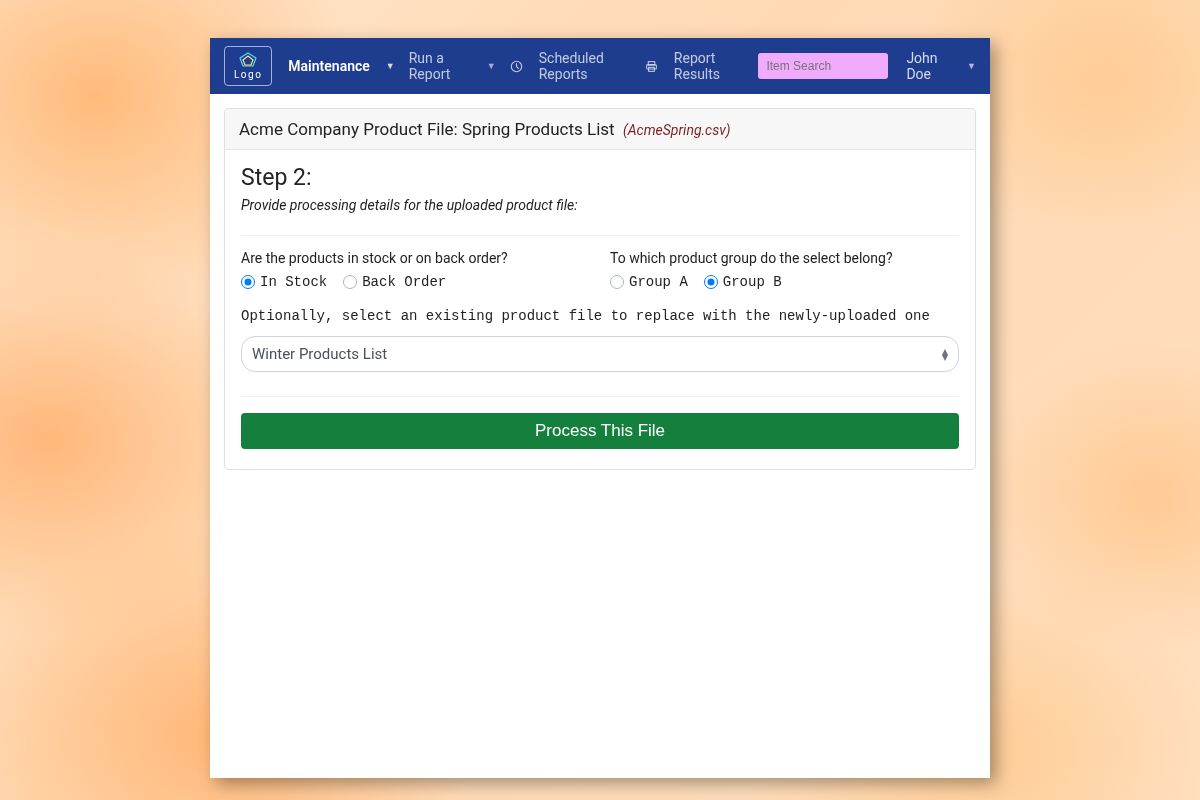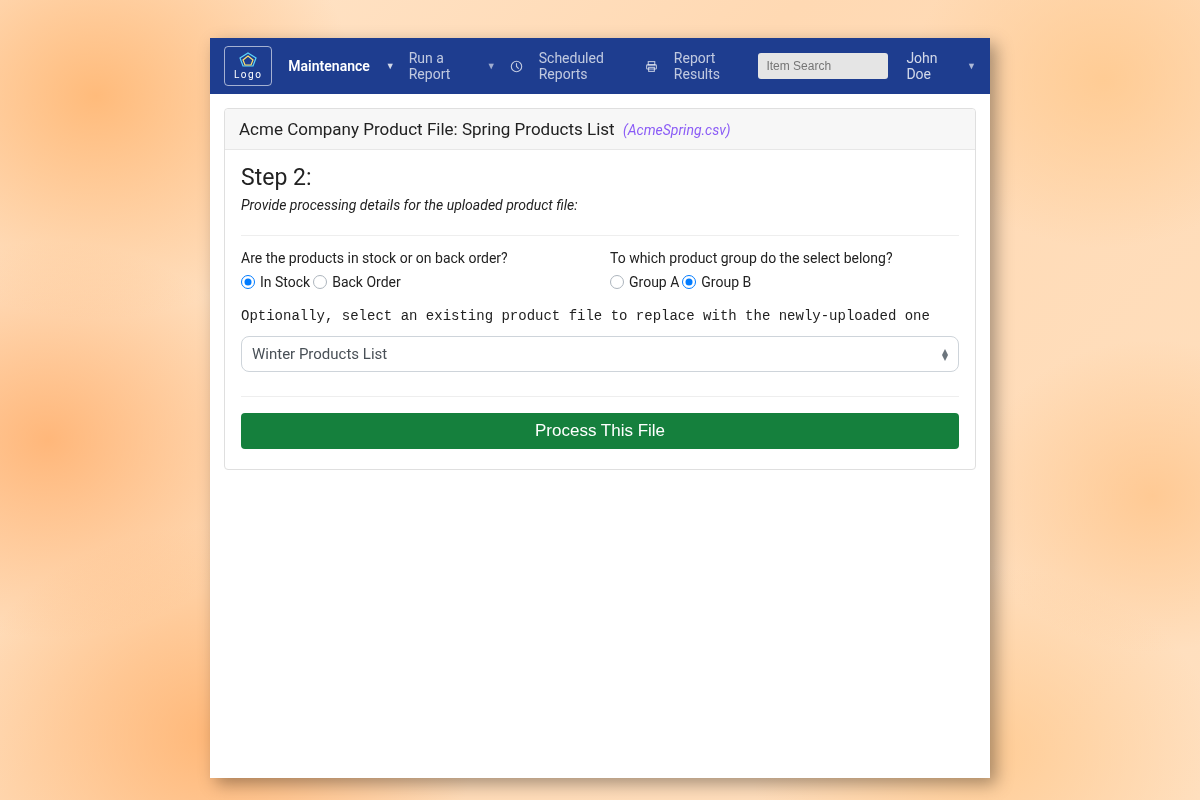--- a/index.html
+++ b/index.html
@@ -53,60 +53,60 @@
 .caret { font-size:9px; opacity:.8;}
 .nav-icon { display:inline-flex; }
 .nav-spacer { flex:1; }
 .item-search {
   width: 130px;
   height: 26px;
   border: none;
   border-radius: 3px;
   padding: 0 8px;
   font-size: 12px;
-  background:#e5e5e5;
+  background:#f0abfc;
   color:#555;
 }
 .user-menu { margin-left: 18px; color: rgba(255,255,255,0.8); cursor:pointer; display:flex; align-items:center; gap:16px; font-size:14px;}
 .card {
   margin: 14px;
   border: 1px solid #dfdfdf;
   border-radius: 4px;
   background:#fff;
 }
 .card-header {
   background:#f7f7f7;
   border-bottom:1px solid #e7e7e7;
   padding: 10px 14px;
   font-size: 17px;
   color:#222;
   border-radius:4px 4px 0 0;
 }
-.card-header .filename { font-style: italic; color:#8b5cf6; font-size:14px;margin-top:24px; }
+.card-header .filename { font-style: italic; color:#7f1d1d; font-size:14px;margin-top:24px; }
 .card-body { padding: 14px 16px 20px; font-size:14px; color:#222;}
 .step-title { font-size: 23px; font-weight:400; margin-bottom:6px;}
 .step-desc { margin-bottom:22px;font-style:italic;}
 .hr { border:none; border-top:1px solid #eee; margin: 6px 0 14px;}
 .row { display:flex; gap: 20px;}
 .col { flex:1;}
 .q-label { margin-bottom:8px; }
-.radio-row { display:flex; gap:3px; align-items:flex-start;}
+.radio-row { display:flex; gap:16px; align-items:flex-start;font-family:Liberation Mono, monospace;}
 .radio-opt { display:flex; align-items:center; gap:5px; cursor:pointer;}
 .radio {
   width:14px; height:14px; border-radius:50%;
   border:1.5px solid #adb5bd; background:#fff; position:relative; flex-shrink:0;
 }
 .radio.checked { border-color:#007bff;}
 .radio.checked::after{
   content:""; position:absolute; left:50%; top:50%; transform:translate(-50%,-50%);
   width:7px; height:7px; border-radius:50%; background:#007bff;
 }
 .select-label { margin-top:18px; margin-bottom:12px;font-family:Liberation Mono, monospace;}
 .select-box {
-  width:100%; height:36px; border:1px solid #ced4da; border-radius:8px;
+  width:100%; height:36px; border:1px solid #ced4da; border-radius:14px;
   padding:8px 10px; display:flex; align-items:center; justify-content:space-between;
   font-size:15px; color:#495057; background:#fff; cursor:pointer;
 }
 .select-caret { color:#6c757d; font-size:12px; display:flex; flex-direction:column; line-height:6px;}
 .hr2 { border:none; border-top:1px solid #eee; margin: 24px 0 16px;}
 .process-btn {
   display:block; width:100%; height:36px; background:#15803d; color:#fff;
   border:none; border-radius:4px; font-size:17px; cursor:pointer;
 }
 </style>

